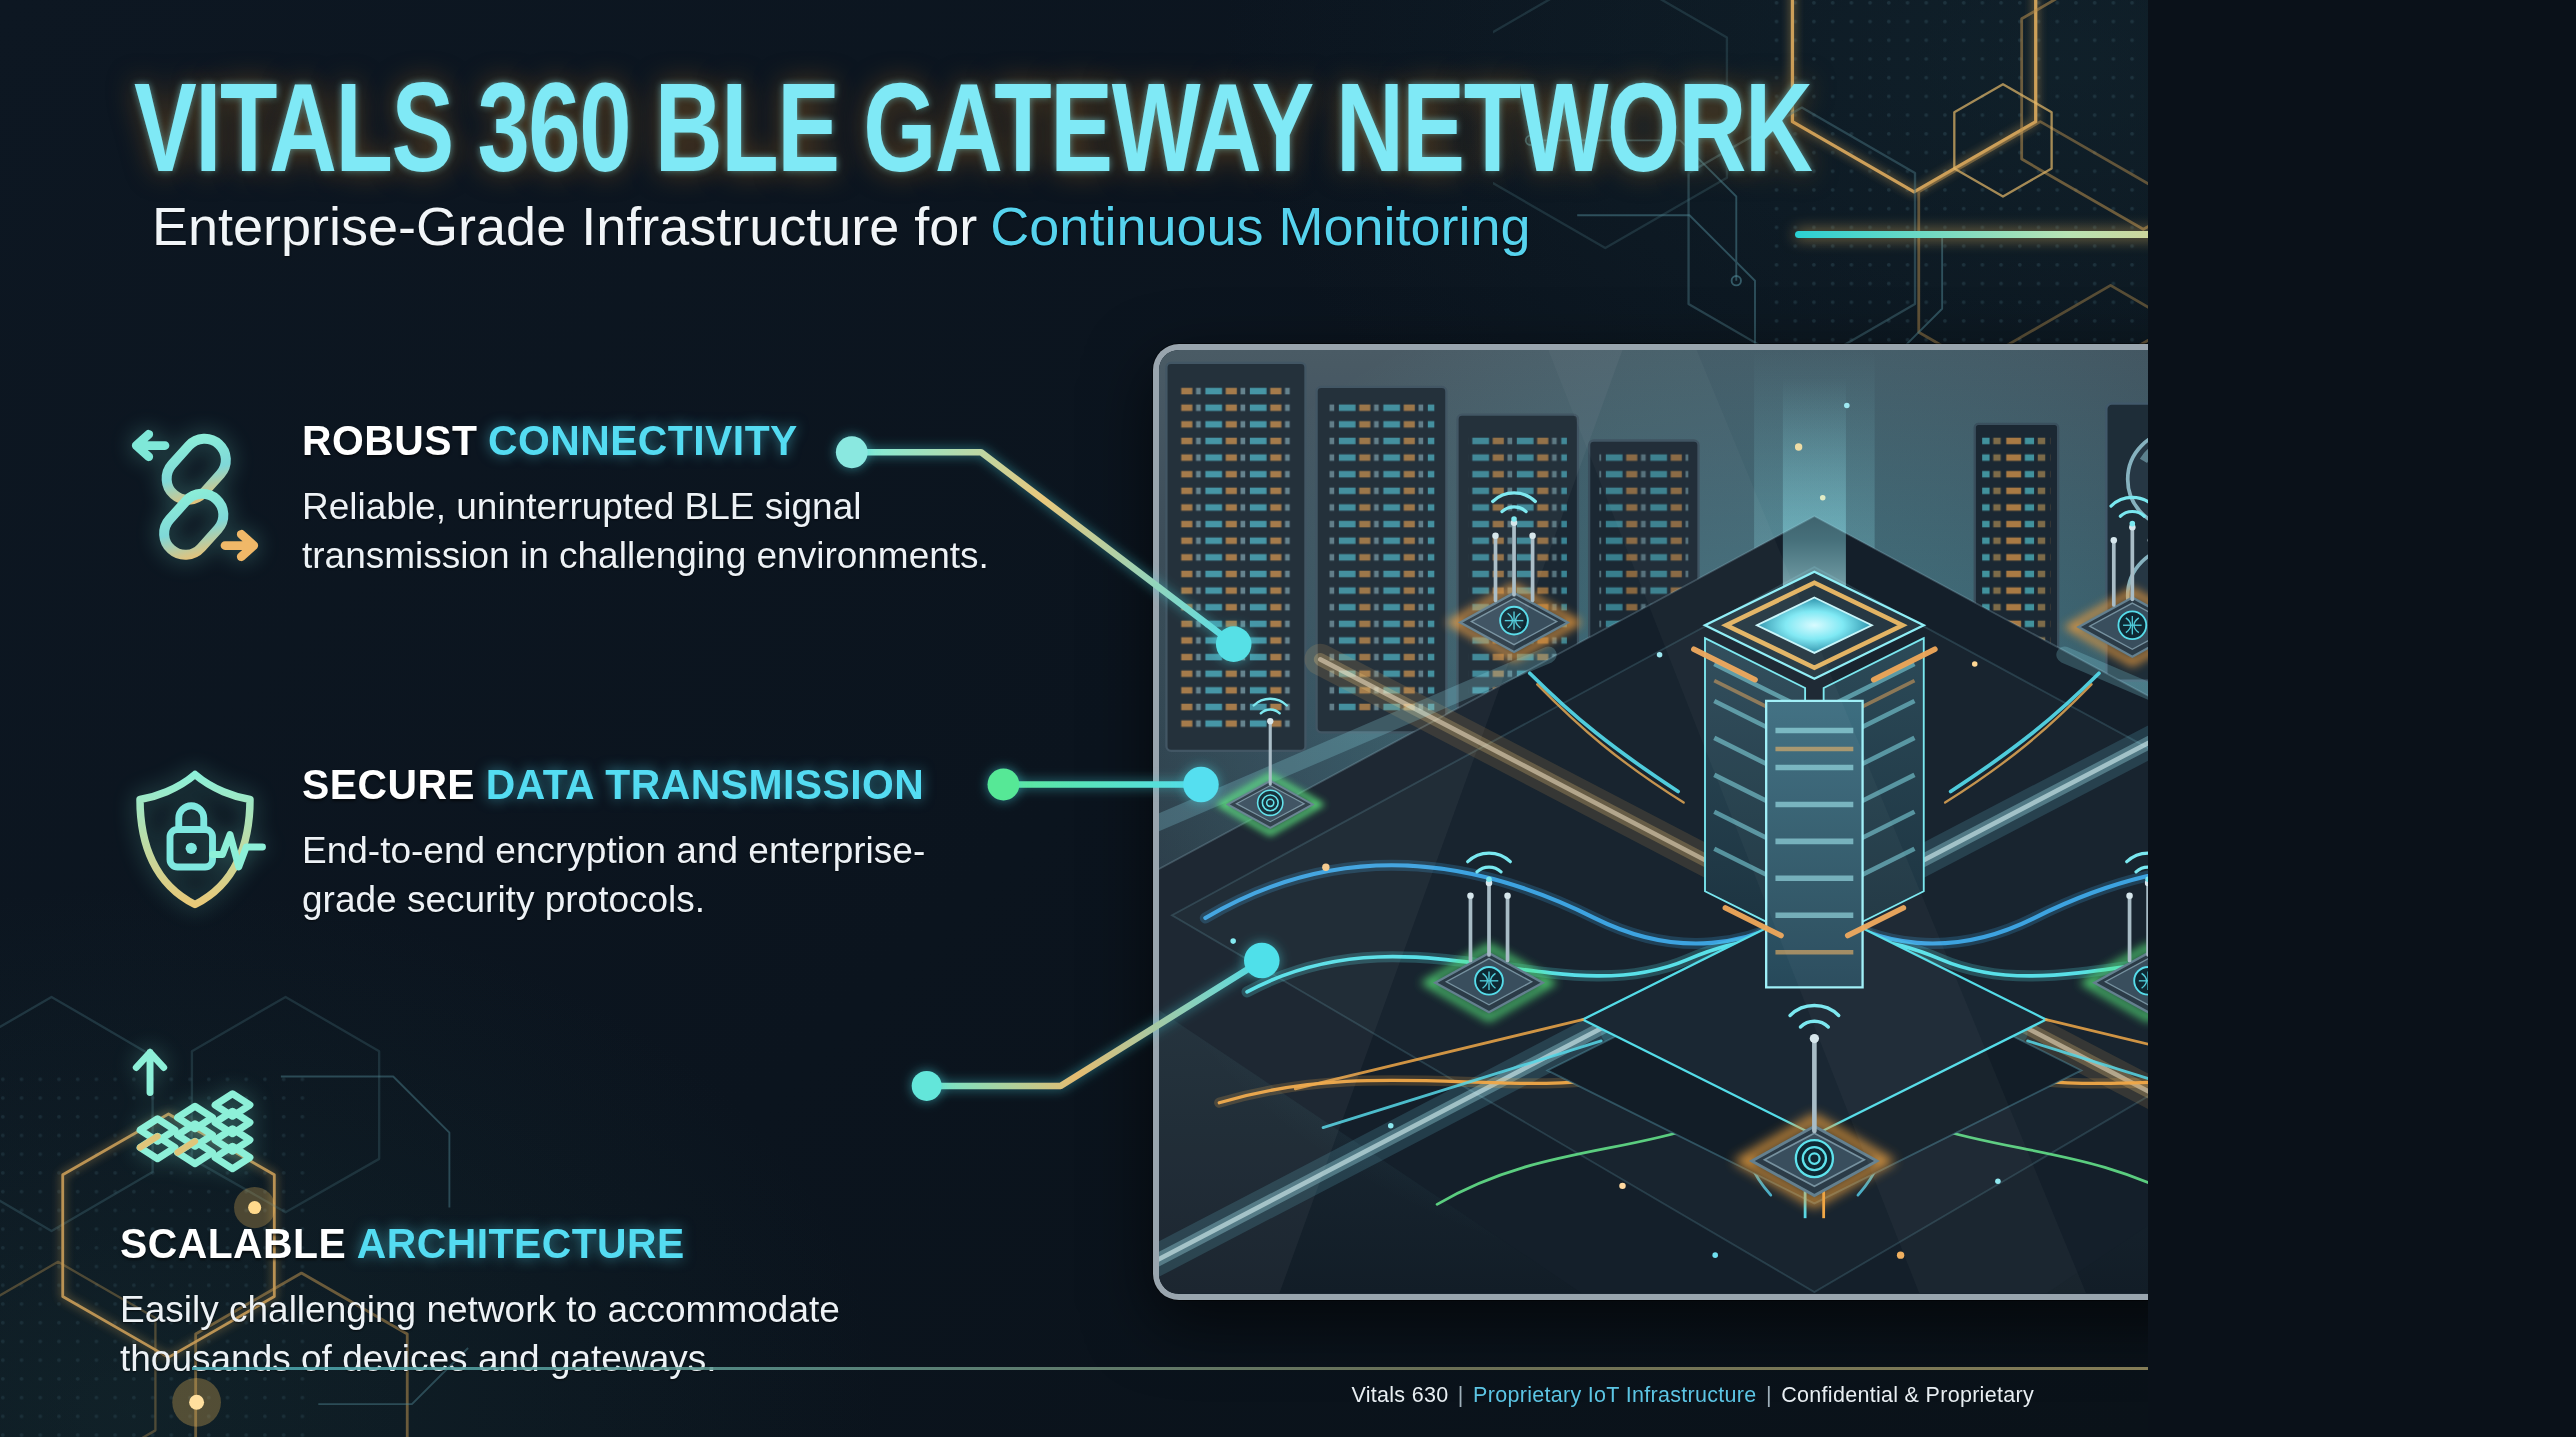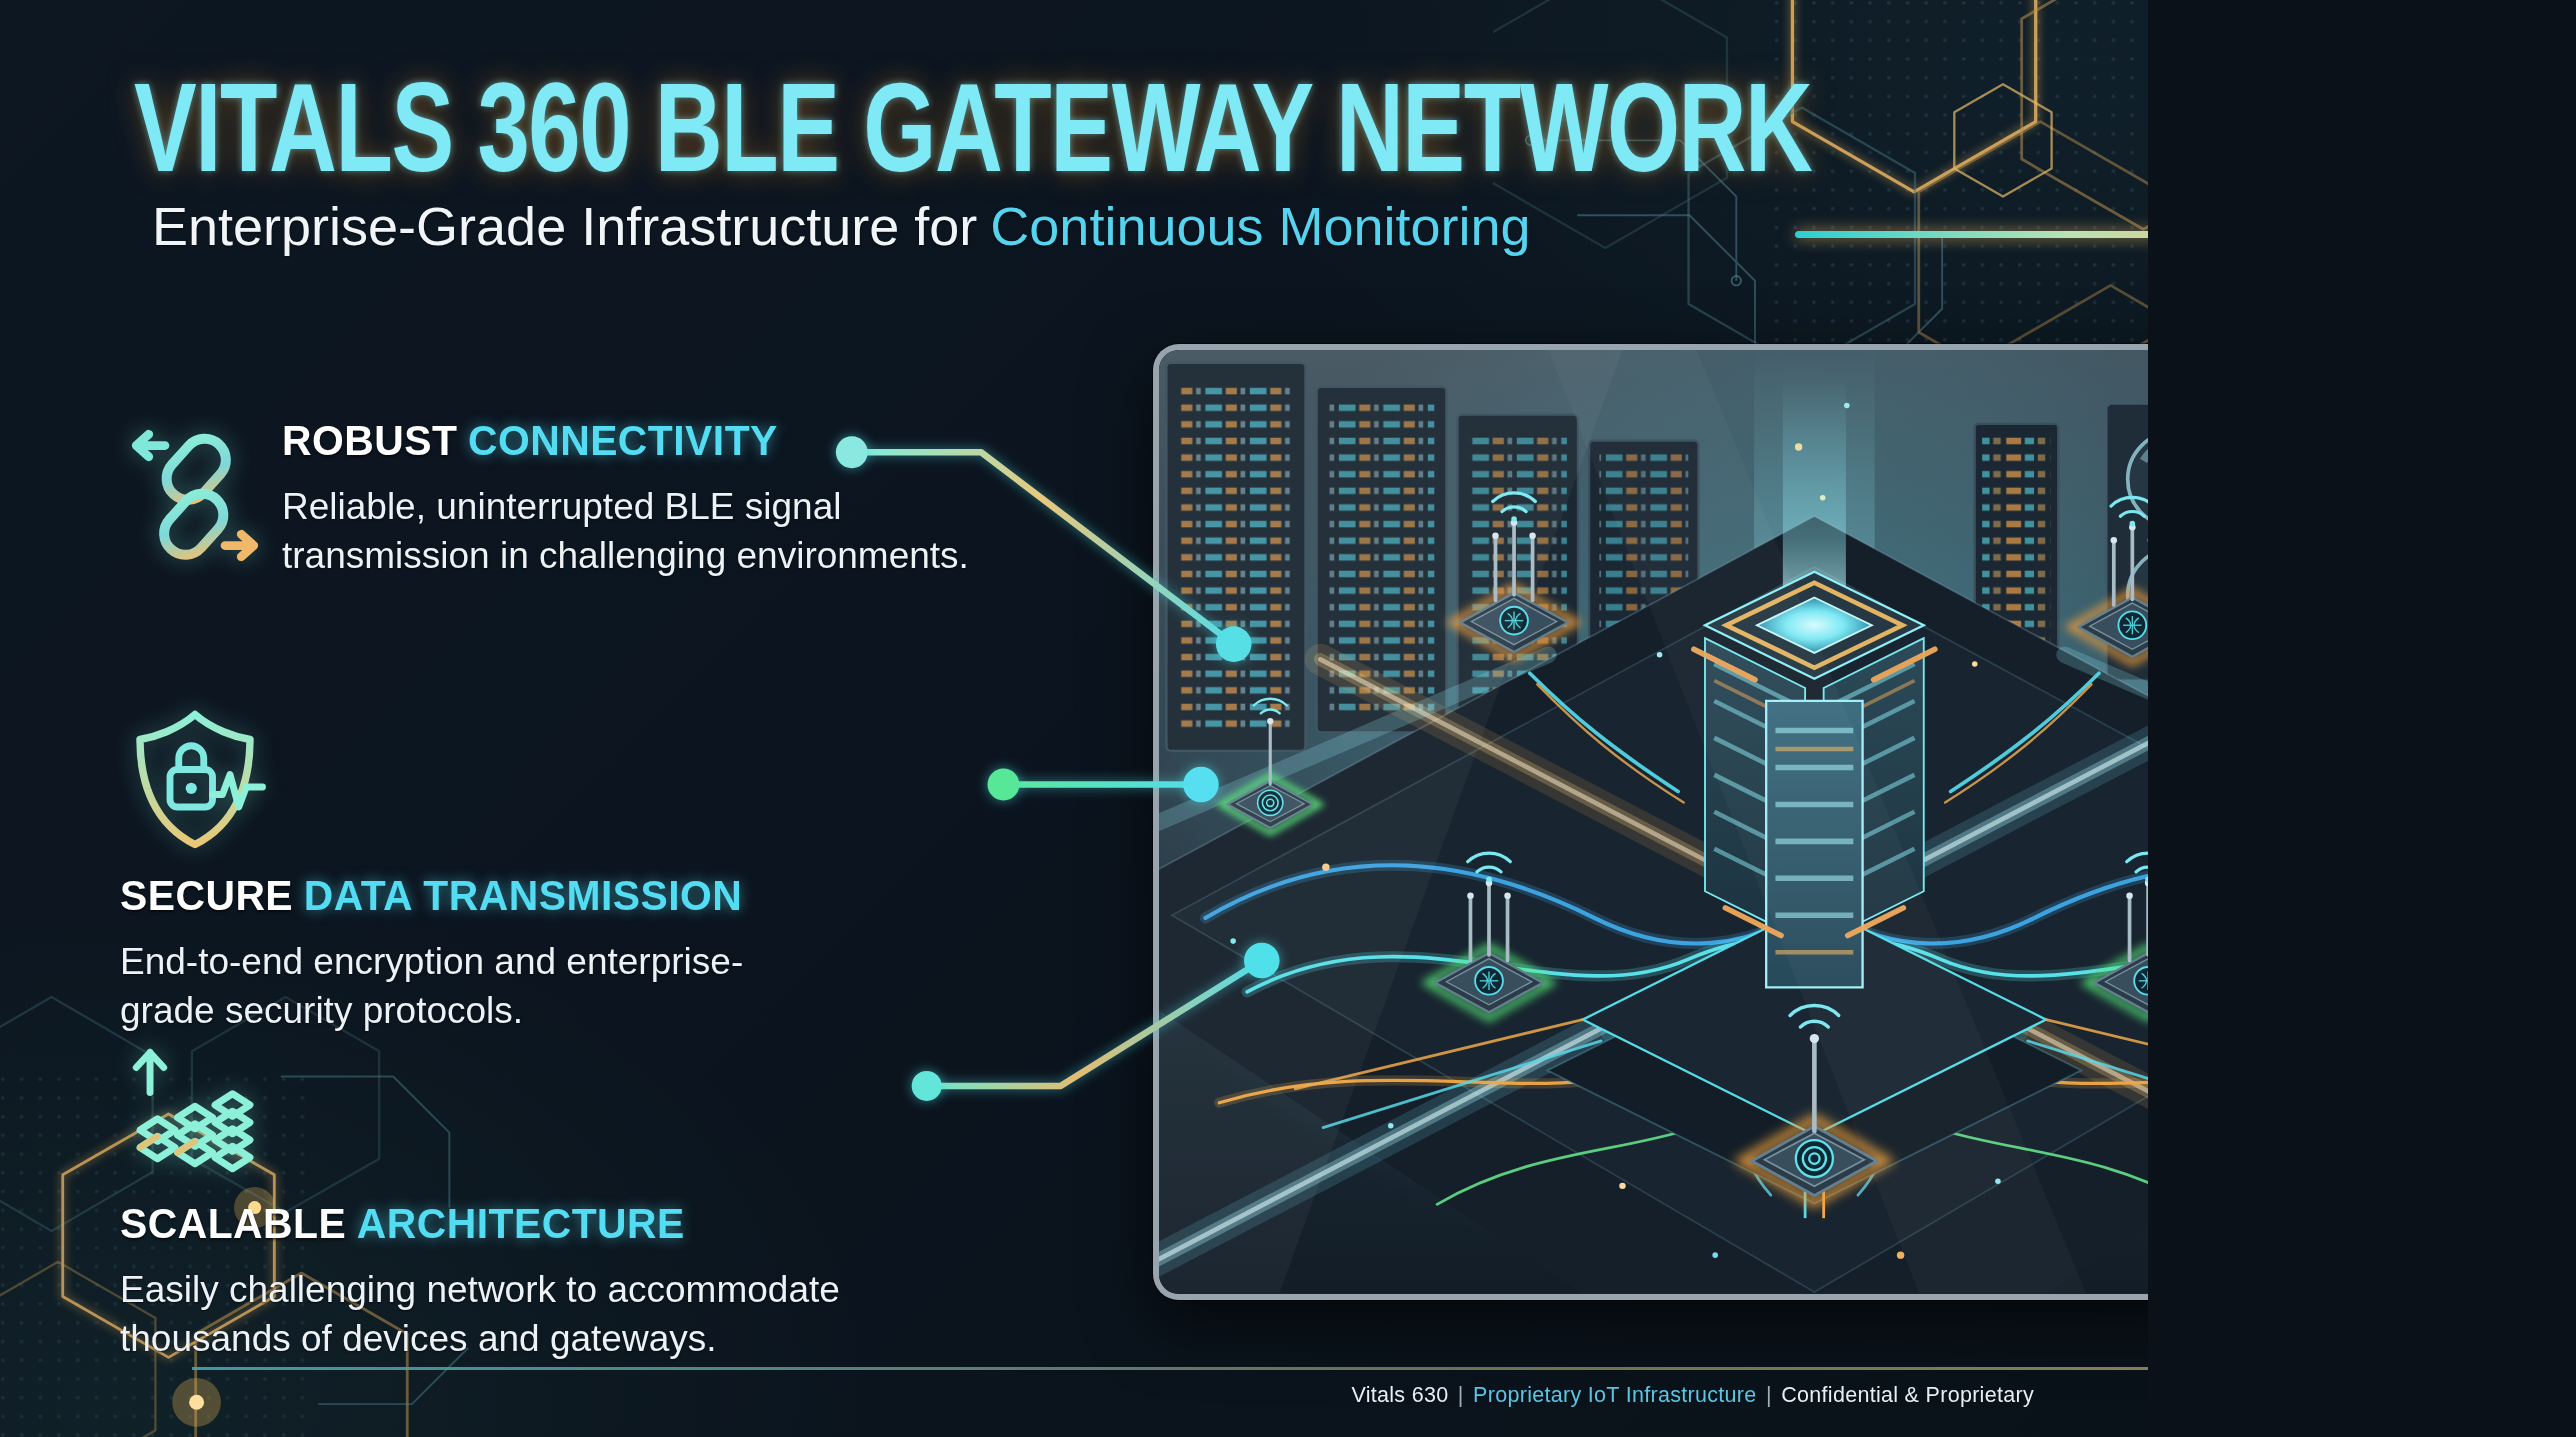--- a/index.html
+++ b/index.html
@@ -14,27 +14,27 @@
   .title{left:134px;top:54px;transform:scaleX(.74);transform-origin:left top;
     font-size:127px;font-weight:800;letter-spacing:-1.9px;color:#7fe9f6;white-space:nowrap;
     text-shadow:0 0 8.4px rgba(130,238,250,.55),0 0 32px rgba(190,115,30,.5),0 2.8px 2.8px rgba(0,0,0,.55);}
   .subtitle{left:152px;top:195px;font-size:54px;font-weight:400;color:#f1f5f8;white-space:nowrap;
     text-shadow:0 0.9px 1.9px rgba(0,0,0,.6);}
   .subtitle .accent{color:#56d3ee;margin-left:13px;}
   .subtitle-rule{left:1795px;top:231px;width:607px;height:6.6px;border-radius:3.7px;
     background:linear-gradient(90deg,#2bd0d2,#b9e3b4 45%,#eec277 80%,#ffd98c);
     box-shadow:0 0 15px rgba(238,190,100,.75);}
   
-  .feature{position:absolute;left:120px;display:flex;gap:12px;}
+  .feature{position:absolute;left:120px;display:flex;gap:32px;}
   .f-icon{width:150px;height:159px;flex:0 0 auto;filter:drop-shadow(0 0 11.2px rgba(120,235,215,.35));}
   .f-title{font-size:43px;font-weight:800;letter-spacing:0.5px;color:#ffffff;white-space:nowrap;
     transform:scaleX(.95);transform-origin:left top;text-shadow:0 1.9px 2.8px rgba(0,0,0,.6);}
   .f-title .accent{color:#54dcf2;margin-left:11.2px;text-shadow:0 0 13px rgba(84,220,242,.55);}
   .f-desc{margin-top:17px;font-size:37px;line-height:1.33;color:#edf2f6;text-shadow:0 0.9px 1.9px rgba(0,0,0,.6);}
-  #feature-0{top:416px;} #feature-1{top:700px;flex-direction:column;} #feature-2{top:1028px;flex-direction:column;}
+  #feature-0{top:416px;} #feature-1{top:760px;} #feature-2{top:1028px;flex-direction:column;}
   #feature-0 .f-desc{width:749px;} #feature-1 .f-desc{width:693px;} #feature-2 .f-desc{width:814px;}
   
   .panel{left:1153px;top:344px;width:1308px;height:956px;border-radius:26px;
     border:6.6px solid rgba(182,194,202,.82);box-sizing:border-box;overflow:hidden;
     box-shadow:0 22.5px 66px rgba(0,0,0,.6),0 0 0 0.9px rgba(0,0,0,.5);background:#18242f;}
   .panel svg{display:block;}
   
   .overlay{left:0;top:0;pointer-events:none;}
   
   .footer-rule{left:192px;top:1367px;width:2280px;height:2.8px;

